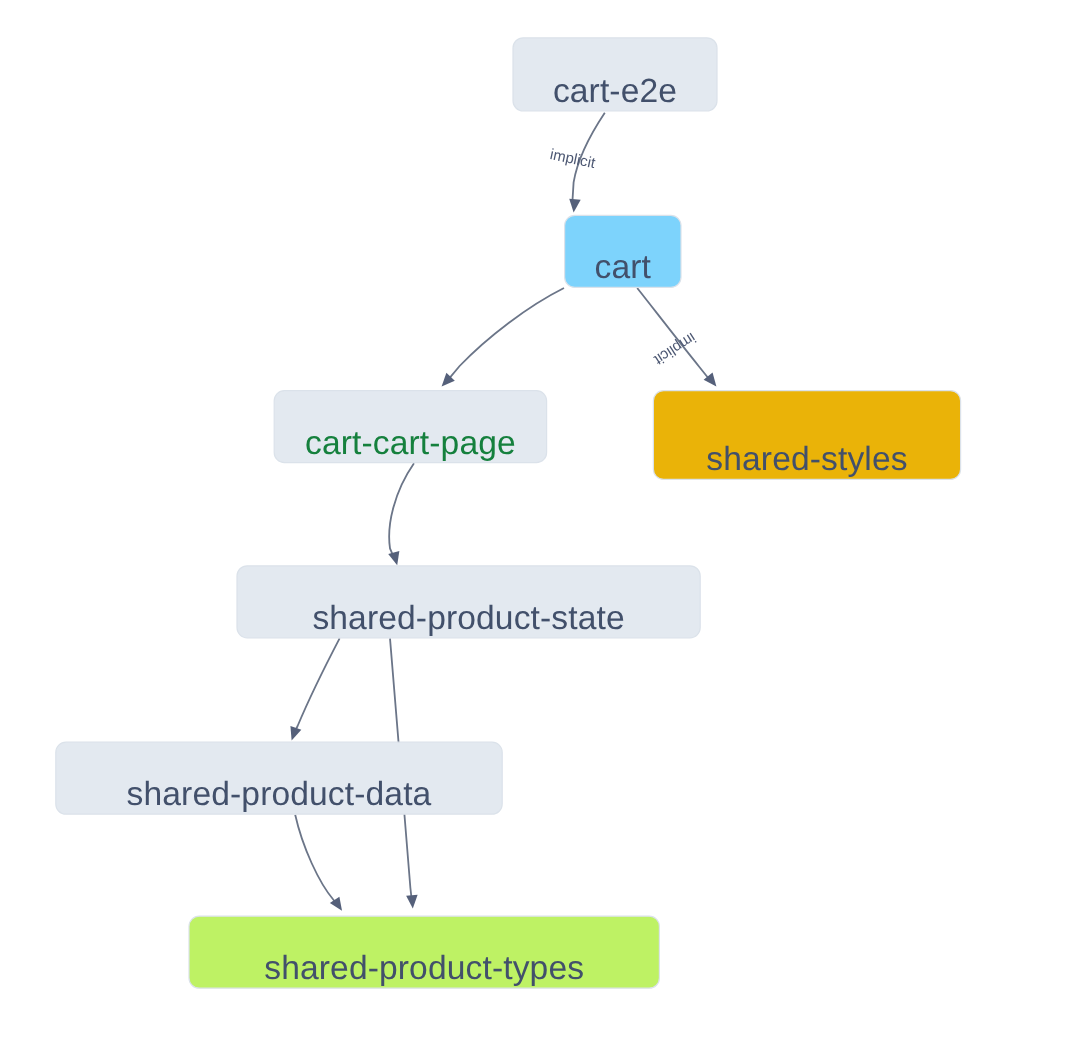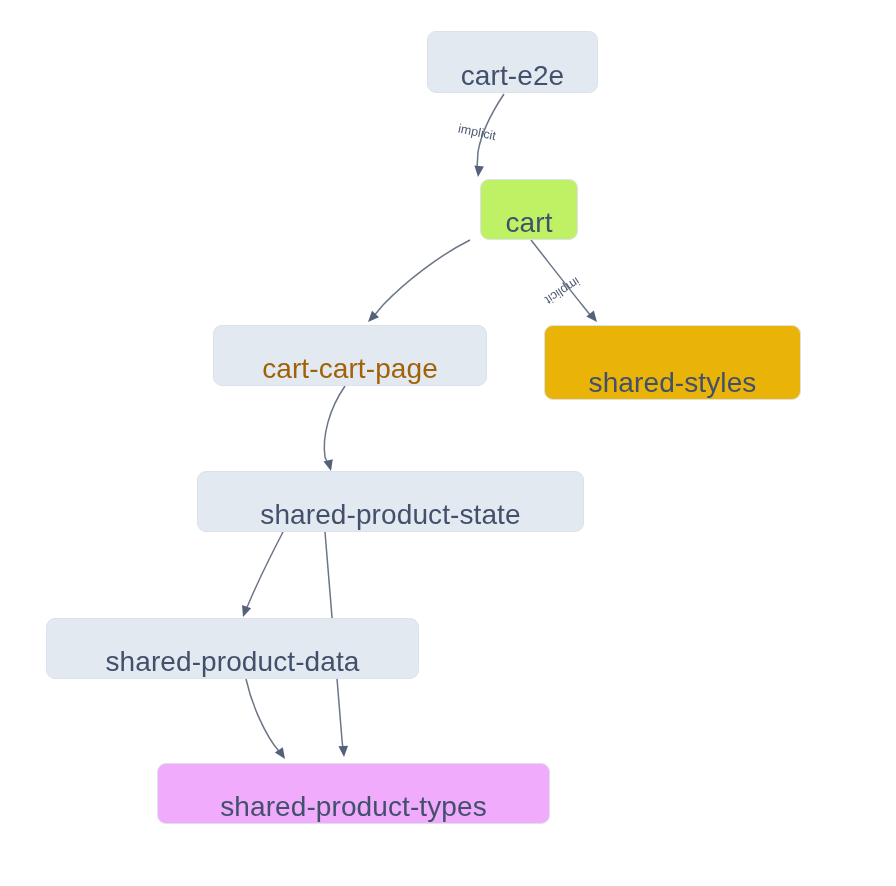--- a/index.html
+++ b/index.html
@@ -74,33 +74,33 @@
       <path d="M 246,679 C 252,706 266,736 278,750 L 282,755" class="edge-path" stroke="#6b7588"></path>
       <polygon points="0,0 -11,-4.8 -11,4.8" class="arrow-head" fill="#55607a" transform="translate(285,759) rotate(56)"></polygon>
       <text class="edge-label" x="477" y="133" text-anchor="middle" dominant-baseline="middle" transform="rotate(12,477,133)">implicit</text>
       <text class="edge-label" x="562" y="290" text-anchor="middle" dominant-baseline="middle" transform="rotate(147,562,290)">implicit</text>
     </svg>
 
   <div id="node-layer">
       <div class="graph-node" style="left: 427px; top: 31px; width: 171px; height: 62px; background: rgb(227, 233, 240); border-color: rgb(219, 226, 234); color: rgb(66, 80, 107);">
         <span>cart-e2e</span>
       </div>
-      <div class="graph-node" style="left: 480px; top: 179px; width: 98px; height: 61px; background: #bef264; border-color: rgb(219, 226, 234); color: rgb(66, 80, 107);">
+      <div class="graph-node" style="left: 470px; top: 179px; width: 98px; height: 61px; background: #7dd3fc; border-color: rgb(219, 226, 234); color: rgb(66, 80, 107);">
         <span>cart</span>
       </div>
-      <div class="graph-node" style="left: 213px; top: 325px; width: 274px; height: 61px; background: rgb(227, 233, 240); border-color: rgb(219, 226, 234); color: #a16207;">
+      <div class="graph-node" style="left: 228px; top: 325px; width: 228px; height: 61px; background: rgb(227, 233, 240); border-color: rgb(219, 226, 234); color: #15803d;">
         <span>cart-cart-page</span>
       </div>
       <div class="graph-node" style="left: 544px; top: 325px; width: 257px; height: 75px; background: #eab308; border-color: rgb(219, 226, 234); color: rgb(66, 80, 107);">
         <span>shared-styles</span>
       </div>
       <div class="graph-node" style="left: 160px; top: 471px; width: 387px; height: 61px; background: rgb(227, 233, 240); border-color: rgb(219, 226, 234); color: rgb(66, 80, 107); margin-left: 37px;">
         <span>shared-product-state</span>
       </div>
       <div class="graph-node" style="left: 46px; top: 618px; width: 373px; height: 61px; background: rgb(227, 233, 240); border-color: rgb(219, 226, 234); color: rgb(66, 80, 107);">
         <span>shared-product-data</span>
       </div>
-      <div class="graph-node" style="left: 157px; top: 763px; width: 393px; height: 61px; background: #f0abfc; border-color: rgb(219, 226, 234); color: rgb(66, 80, 107);">
+      <div class="graph-node" style="left: 157px; top: 763px; width: 393px; height: 61px; background: #bef264; border-color: rgb(219, 226, 234); color: rgb(66, 80, 107);">
         <span>shared-product-types</span>
       </div>
     </div>
 
 </div>
 
 </body></html>

